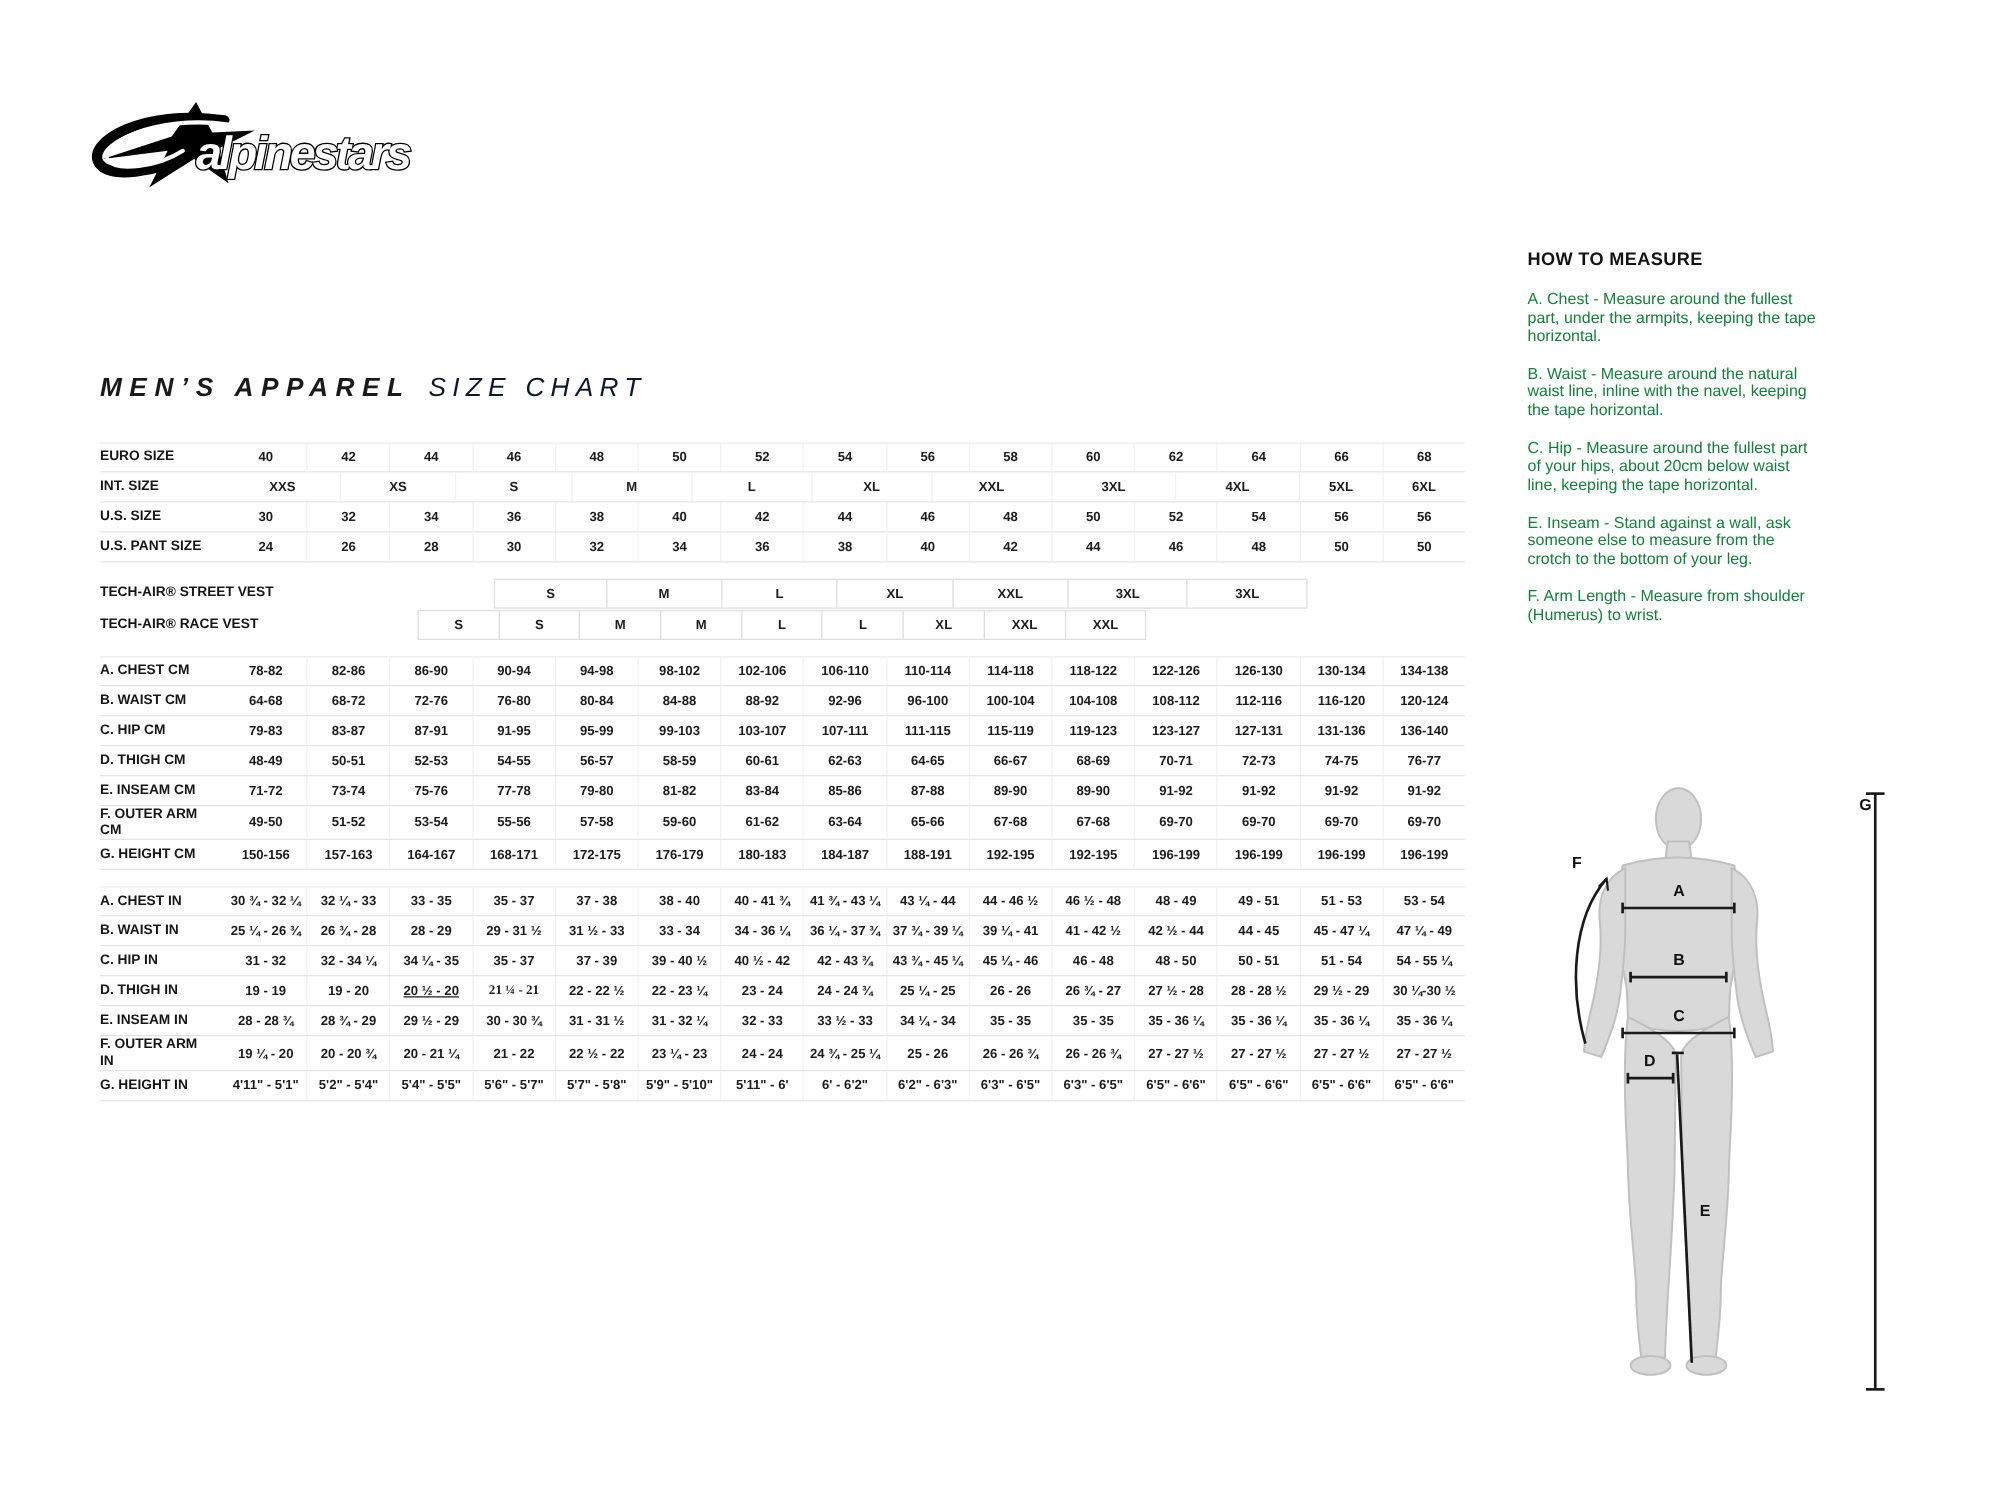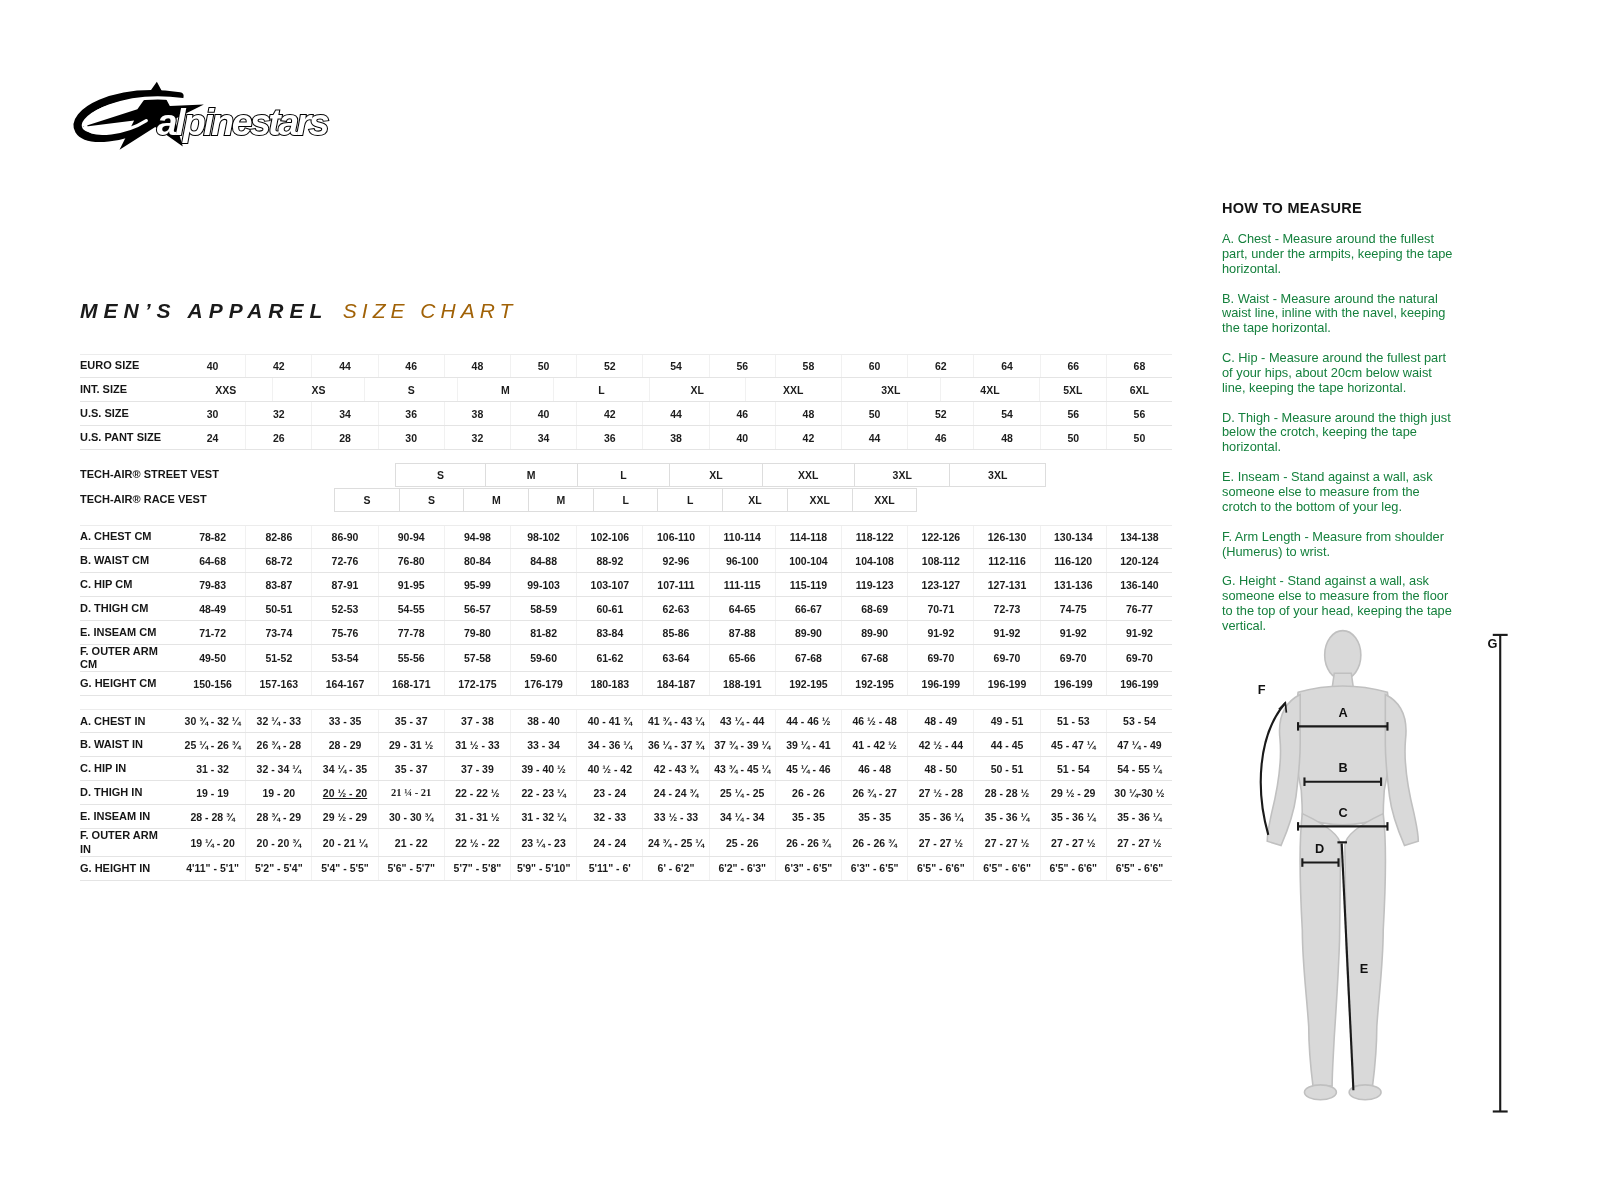--- a/index.html
+++ b/index.html
@@ -6,21 +6,21 @@
   html,body { background:#fff; }
   body { font-family:"Liberation Sans", sans-serif; color:#111; }
   #stage { position:relative; width:1600px; height:1200px; background:#ffffff; overflow:hidden; }
 
   
   #logo { position:absolute; left:66px; top:76px; width:292px; height:86px; }
 
   
   #title { position:absolute; left:80px; top:299px; white-space:nowrap; }
   #title .t1 { font-style:italic; font-weight:900; font-size:21px; letter-spacing:6px; color:#1a1a1a; }
-  #title .t2 { font-style:italic; font-weight:400; font-size:21px; letter-spacing:5px; color:#a16207; margin-left:10px; }
+  #title .t2 { font-style:italic; font-weight:400; font-size:21px; letter-spacing:5px; color:#0f172a; margin-left:10px; }
 
   
   #size-table { position:absolute; left:80px; top:354px; width:1092px; }
   .tsec { margin-bottom:13px; }
   .trow { display:flex; align-items:stretch; min-height:24px; }
   .sec-sizes .trow, .sec-cm .trow, .sec-in .trow { border-bottom:1px solid #e4e4e4; }
   .sec-sizes .trow:first-child, .sec-cm .trow:first-child, .sec-in .trow:first-child { border-top:1px solid #ececec; }
   .row-label { flex:0 0 100px; font-weight:700; font-size:11px; line-height:1.2; text-transform:uppercase; color:#161616; display:flex; align-items:center; white-space:pre; overflow:visible; z-index:2; }
   .cells { flex:1 1 auto; display:flex; }
   .cell { flex-basis:0; display:flex; align-items:center; justify-content:center; font-weight:700; font-size:10.5px; color:#1c1c1c; border-right:1px solid #f1f1f1; padding:4px 0; text-align:center; white-space:nowrap; }
@@ -455,24 +455,22 @@
         </div>
       </div>
     </div>
 
   <div id="measure">
     <h2>HOW TO MEASURE</h2>
     <div id="measure-list">
         <div class="m-item">A. Chest - Measure around the fullest part, under the armpits, keeping the tape horizontal.</div>
         <div class="m-item">B. Waist - Measure around the natural waist line, inline with the navel, keeping the tape horizontal.</div>
         <div class="m-item">C. Hip - Measure around the fullest part of your hips, about 20cm below waist line, keeping the tape horizontal.</div>
-        <div class="m-item">D. Thigh - Measure around the thigh just below the crotch, keeping the tape horizontal.</div>
         <div class="m-item">E. Inseam - Stand against a wall, ask someone else to measure from the crotch to the bottom of your leg.</div>
         <div class="m-item">F. Arm Length - Measure from shoulder (Humerus) to wrist.</div>
-        <div class="m-item">G. Height - Stand against a wall, ask someone else to measure from the floor to the top of your head, keeping the tape vertical.</div>
       </div>
   </div>
 
   <svg id="diagram" viewBox="0 0 270 470" aria-hidden="true">
     <g fill="#d9d9d9" stroke="#c0c0c0" stroke-width="1.5">
       <ellipse cx="100" cy="33" rx="17" ry="23"></ellipse>
       <path d="M92 50 L108 50 L110 64 L90 64 Z"></path>
 
       <path d="M58 68 Q100 56 142 68 C147 100 145 132 139 160 Q138 174 138 186 Q100 199 62 186 Q62 174 61 160 C55 132 53 100 58 68 Z"></path>
 

